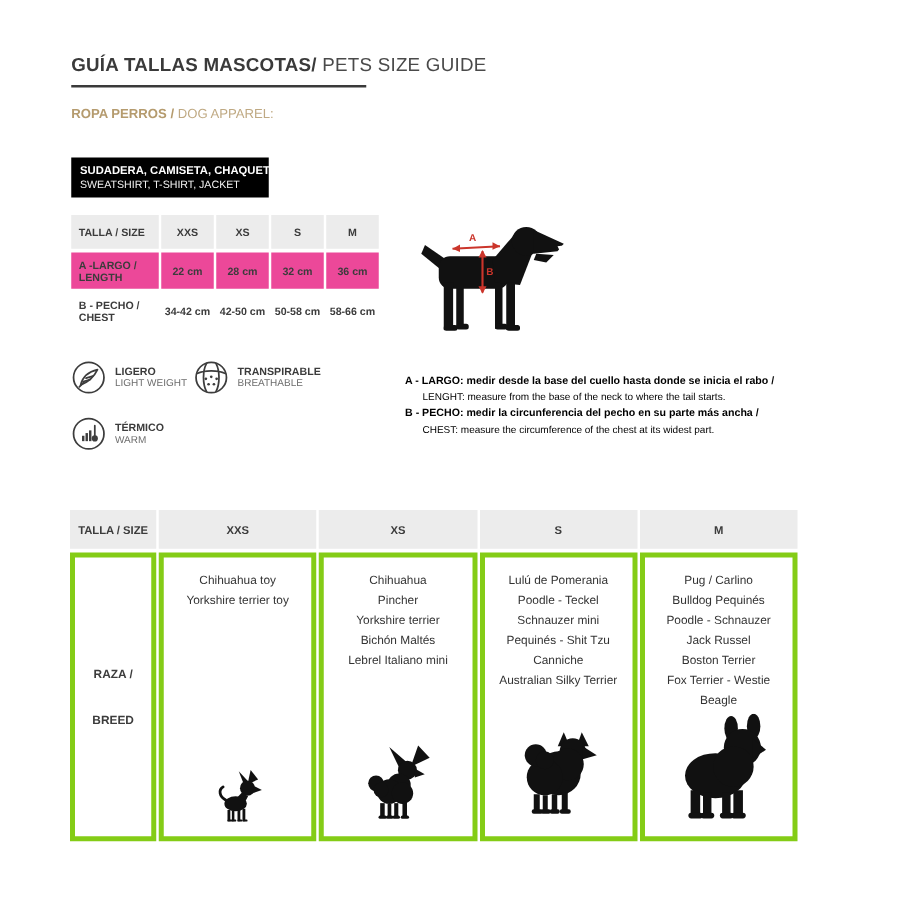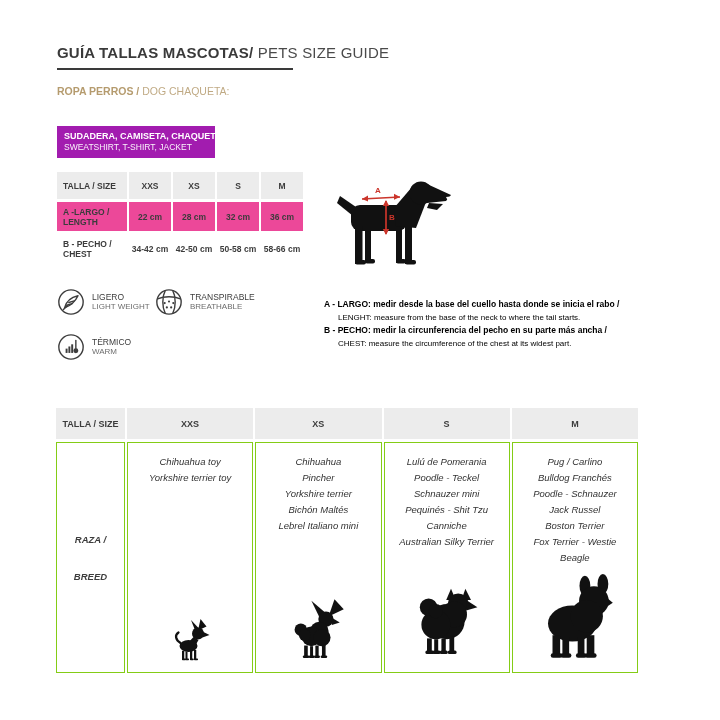--- a/index.html
+++ b/index.html
@@ -11,55 +11,55 @@
   .title-block { position:absolute; left:57px; top:44px; }
   .title { font-size:15px; letter-spacing:.2px; white-space:nowrap; }
   .title .t1 { font-weight:700; color:#3a3a3a; }
   .title .t2 { font-weight:400; color:#4a4a4a; }
   .title-underline { width:236px; border-bottom:2px solid #3a3a3a; margin-top:7px; }
   .subtitle { position:absolute; left:57px; top:85px; font-size:10.5px; color:#b59b6e; white-space:nowrap; }
   .subtitle .s1 { font-weight:700;text-align:center; }
   .subtitle .s2 { font-weight:400; opacity:.85; }
 
   
-  .tan-box { position:absolute; left:57px; top:126px; width:158px; background:#a21caf; color:#fff; padding:5px 7px 6px; }
+  .tan-box { position:absolute; left:57px; top:126px; width:158px; background:#000000; color:#fff; padding:5px 7px 6px; }
   .tan-box .c1 { font-weight:700; font-size:9px; line-height:11px; white-space:nowrap; }
   .tan-box .c2 { font-weight:400; font-size:8.5px; line-height:10px; opacity:.95; }
 
   
   .size-table { position:absolute; left:57px; top:172px; }
   .st-row { display:flex; gap:2px; margin-bottom:3px; }
   .st-cell { width:42px; display:flex; align-items:center; justify-content:center; font-size:8.5px; font-weight:700; color:#3c3c3c; }
   .st-label { width:70px; justify-content:flex-start; padding-left:6px; }
   .st-head .st-cell { height:27px; background:#ececec; }
   .st-a .st-cell { height:29px; background:#ec4899; }
   .st-b .st-cell { height:29px; background:#ffffff; }
 
   
   .diagram { position:absolute; left:334px; top:170px; }
 
   
   .features { position:absolute; left:57px; top:288px; display:grid; grid-template-columns:98px 150px; row-gap:17px; }
   .feature { display:flex; align-items:center; gap:7px; height:28px; }
   .feature svg { flex:0 0 auto; }
-  .f-name { font-size:8.5px; font-weight:400; color:#3c3c3c; line-height:10px; white-space:nowrap; }
+  .f-name { font-size:8.5px; font-weight:700; color:#3c3c3c; line-height:10px; white-space:nowrap; }
   .f-tr { font-size:8px; font-weight:400; color:#6d6d6d; line-height:10px; white-space:nowrap; }
 
   
   .notes { position:absolute; left:324px; top:298px; width:340px; color:#000000; }
   .note-b { font-size:8.5px; font-weight:700; line-height:13px; white-space:nowrap; }
   .note-r { font-size:8px; font-weight:400; line-height:13px; margin-left:14px; white-space:nowrap; }
 
   
   .breed-table { position:absolute; left:56px; top:408px; width:582px; }
   .bt-head { display:flex; gap:2px; }
   .bt-hcell { flex:1; height:31px; background:#ececec; display:flex; align-items:center; justify-content:center; font-size:9px; font-weight:700; }
   .bt-hlabel { flex:0 0 69px; }
   .bt-body { display:flex; gap:2px; margin-top:3px; height:231px; }
-  .bt-cell { background:#fff; border:1px solid #84cc16;font-style:italic; }
+  .bt-cell { background:#fff; border:4px solid #84cc16; }
   .bt-rowlabel { flex:0 0 69px; display:flex; flex-direction:column; align-items:center; justify-content:center; font-size:9.5px; font-weight:700; line-height:13px;gap:24px; }
   .bt-col { flex:1; display:flex; flex-direction:column; align-items:center; padding-top:11px; }
   .breeds { text-align:center; font-size:9.5px; line-height:16px; color:#333; }
   .dog { margin-top:auto; margin-bottom:8px; }
 
   .dogfill { fill:#111; }
   .icon-stroke { stroke:#3d3d3d; fill:none; stroke-width:1.3; stroke-linecap:round; stroke-linejoin:round; }
   .redline { stroke:#cb352b; fill:none; }
   .redfill { fill:#cb352b; }
   .redtext { fill:#cb352b; font-family:"Liberation Sans", sans-serif; font-size:8px; font-weight:bold; }
@@ -69,21 +69,21 @@
 
 <div class="sheet">
 
   <div class="title-block">
     <div class="title">
       <span class="t1">GUÍA TALLAS MASCOTAS/</span><span class="t2"> PETS SIZE GUIDE</span>
     </div>
     <div class="title-underline"></div>
   </div>
   <div class="subtitle">
-    <span class="s1">ROPA PERROS /</span><span class="s2"> DOG CHAQUETA:</span>
+    <span class="s1">ROPA PERROS /</span><span class="s2"> DOG APPAREL:</span>
   </div>
 
   <div class="tan-box">
     <div class="c1">SUDADERA, CAMISETA, CHAQUETA/</div>
     <div class="c2">SWEATSHIRT, T-SHIRT, JACKET</div>
   </div>
 
   <div class="size-table">
     <div class="st-row st-head">
       <div class="st-cell st-label">TALLA /  SIZE</div>
@@ -290,21 +290,21 @@
             <rect x="41" y="83" width="10" height="4.5" rx="2"></rect>
             <rect x="23" y="83" width="11" height="4.5" rx="2"></rect>
             <rect x="32" y="83" width="10" height="4.5" rx="2"></rect>
           </g>
         </svg>
       </div>
 
       <div class="bt-cell bt-col">
         <div class="breeds">
             <div>Pug / Carlino</div>
-            <div>Bulldog Franchés</div>
+            <div>Bulldog Pequinés</div>
             <div>Poodle - Schnauzer</div>
             <div>Jack Russel</div>
             <div>Boston Terrier</div>
             <div>Fox Terrier - Westie</div>
             <div>Beagle</div>
           </div>
         <svg class="dog" width="98" height="90" viewBox="0 0 100 100">
           <g class="dogfill">
             <ellipse cx="61" cy="13" rx="6" ry="11"></ellipse>
             <ellipse cx="81" cy="11" rx="6" ry="11"></ellipse>

